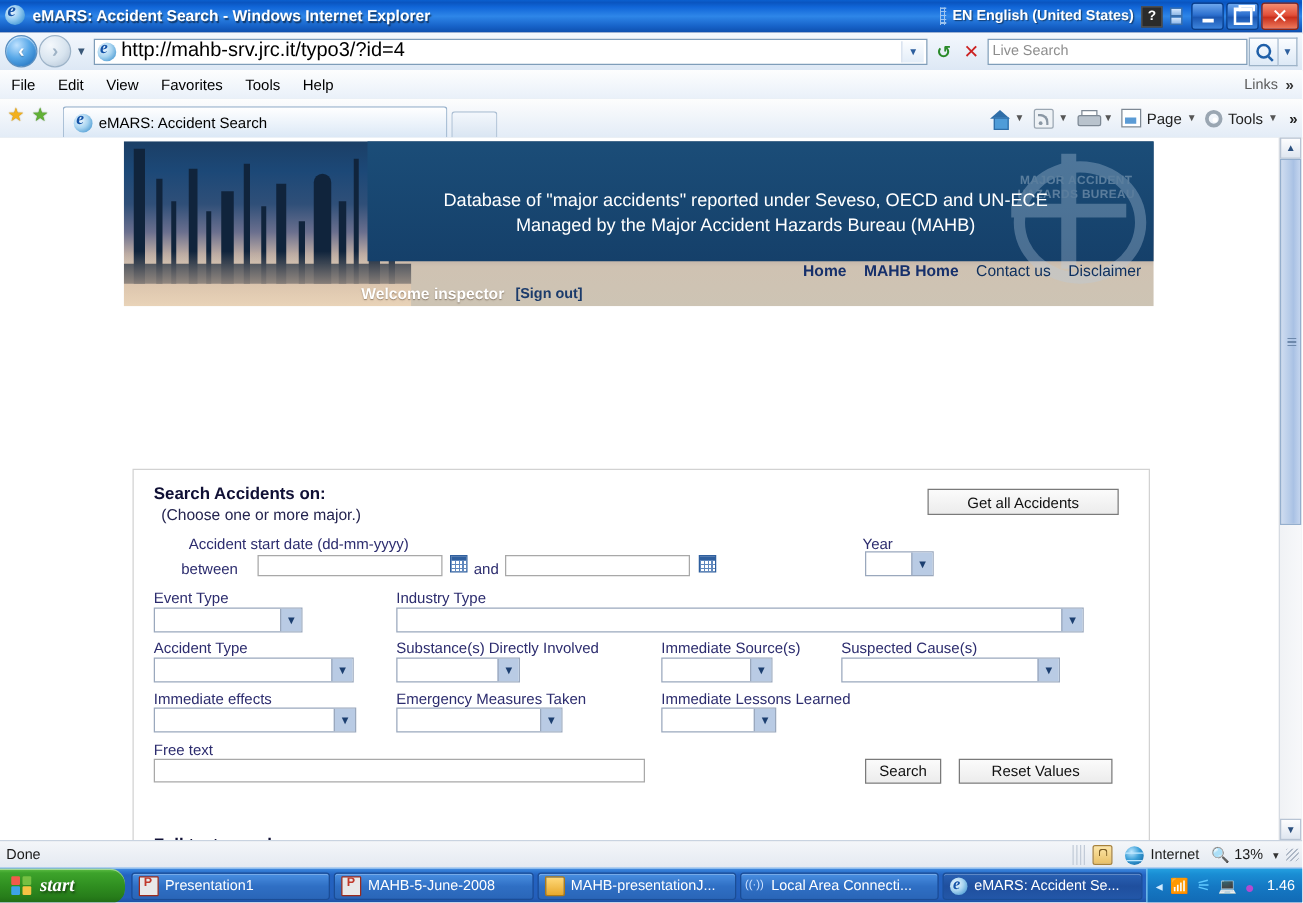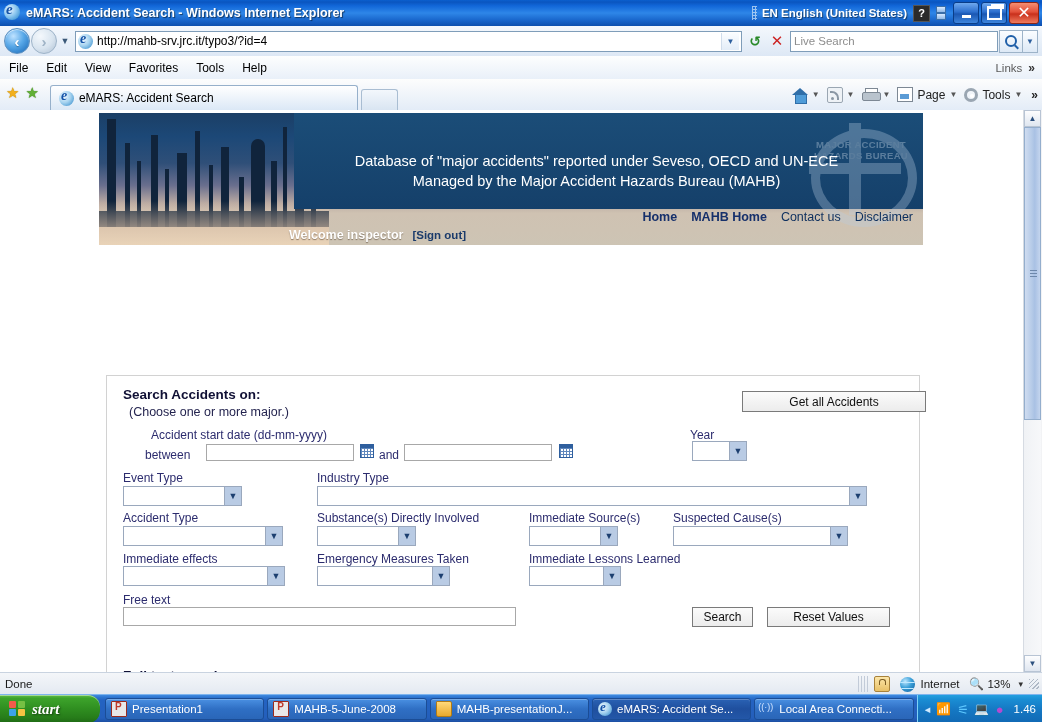--- a/index.html
+++ b/index.html
@@ -75,21 +75,21 @@
   .histdrop{width:16px;text-align:center;color:#3a5878;font-size:9px;}
   .urlbox{
     flex:1;height:19px;background:#fff;border:1px solid #7f9db9;margin:0 2px;
     display:flex;align-items:center;padding:0 2px;position:relative;min-width:0;
   }
   .urlbox .fav{width:15px;height:15px;margin-right:4px;flex:none;
     background:radial-gradient(circle at 35% 35%,#f0f8ff 0%,#a8d4f0 45%,#2784c8 100%);border-radius:50%;
     position:relative;overflow:hidden;}
   .urlbox .fav:after{content:"e";position:absolute;left:2px;top:-3px;font-size:14px;font-weight:bold;
     font-family:"Liberation Serif",serif;font-style:italic;color:#1453a8;}
-  .urlbox .utxt{font-size:12px;color:#000;white-space:nowrap;overflow:hidden;flex:1;}
+  .urlbox .utxt{font-size:16px;color:#000;white-space:nowrap;overflow:hidden;flex:1;}
   .urlbox .udrop{width:17px;height:17px;border-left:1px solid #cfdceb;display:flex;
     align-items:center;justify-content:center;color:#2d5f9e;font-size:8px;flex:none;
     background:linear-gradient(to bottom,#fbfdff,#e3edf8);}
   .refreshbtn,.stopbtn{width:22px;height:22px;display:flex;align-items:center;justify-content:center;
     font-size:14px;font-weight:bold;flex:none;}
   .refreshbtn{color:#2a8a2a;}
   .stopbtn{color:#cc2222;font-size:15px;}
   .searchbox{
     width:200px;height:19px;background:#fff;border:1px solid #7f9db9;
     display:flex;align-items:center;padding:0 3px;flex:none;margin-left:2px;
@@ -441,21 +441,21 @@
           <span class="so">[Sign out]</span>
         </div>
       </div>
 
       <div class="formbox">
         <div class="inner">
 
           <div class="ttl">Search Accidents on:</div>
           <div class="sub">(Choose one or more major.)</div>
 
-          <div class="btn thin" style="left:635px;top:15px;width:184px;height:21px;">Get all Accidents</div>
+          <div class="btn thin" style="left:635px;top:15px;width:153px;height:21px;">Get all Accidents</div>
 
           <div class="lbl" style="left:16px;top:52px;margin-left:28px;">Accident start date (dd-mm-yyyy)</div>
           <div class="lbl" style="left:38px;top:72px;">between</div>
           <input class="txtin" style="left: 99px; top: 68px; width: 148px;" type="text" value="">
           <div class="cal" style="left:253px;top:68px;">
               <div class="top"></div>
               <div class="grid"></div>
             </div>
           <div class="lbl" style="left:272px;top:72px;">and</div>
           <input class="txtin" style="left: 297px; top: 68px; width: 148px;" type="text" value="">
@@ -563,27 +563,27 @@
         <span class="tk-txt">Presentation1</span>
       </div>
       <div class="task">
         <span class="tk-ico ico-ppt"></span>
         <span class="tk-txt">MAHB-5-June-2008</span>
       </div>
       <div class="task">
         <span class="tk-ico ico-folder"></span>
         <span class="tk-txt">MAHB-presentationJ...</span>
       </div>
+      <div class="task">
+        <span class="tk-ico ico-net"></span>
+        <span class="tk-txt">Local Area Connecti...</span>
+      </div>
       <div class="task active">
         <span class="tk-ico ico-ie"></span>
         <span class="tk-txt">eMARS: Accident Se...</span>
-      </div>
-      <div class="task">
-        <span class="tk-ico ico-net"></span>
-        <span class="tk-txt">Local Area Connecti...</span>
       </div>
     </div>
     <div class="tray">
       <span class="ti chevl">◂</span>
       <span class="ti" style="color:#cfe9ff;font-size:12px;">📶</span>
       <span class="ti" style="color:#5ec8ff;font-size:13px;font-weight:bold;">⚟</span>
       <span class="ti" style="color:#e8eef6;font-size:12px;">💻</span>
       <span class="ti" style="color:#b44ad0;font-size:13px;">●</span>
       <span class="clock">1.46</span>
     </div>

